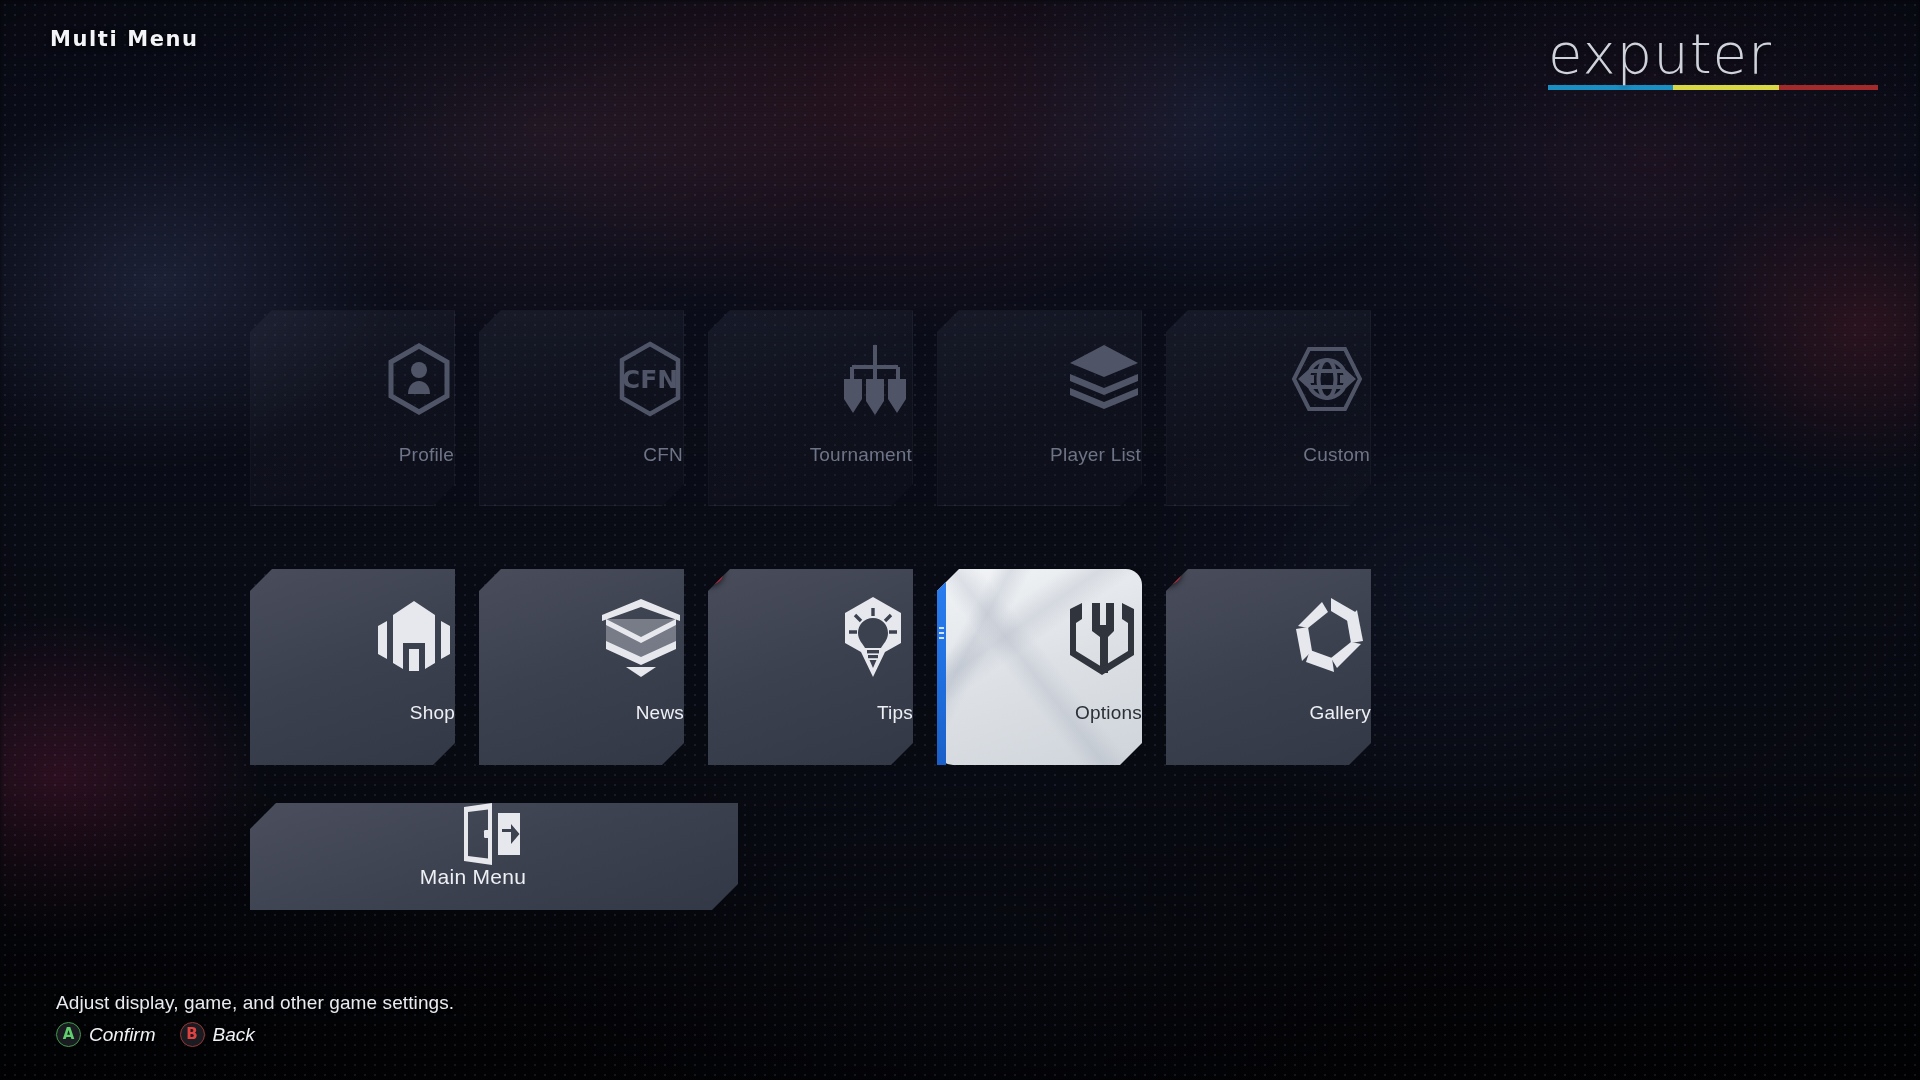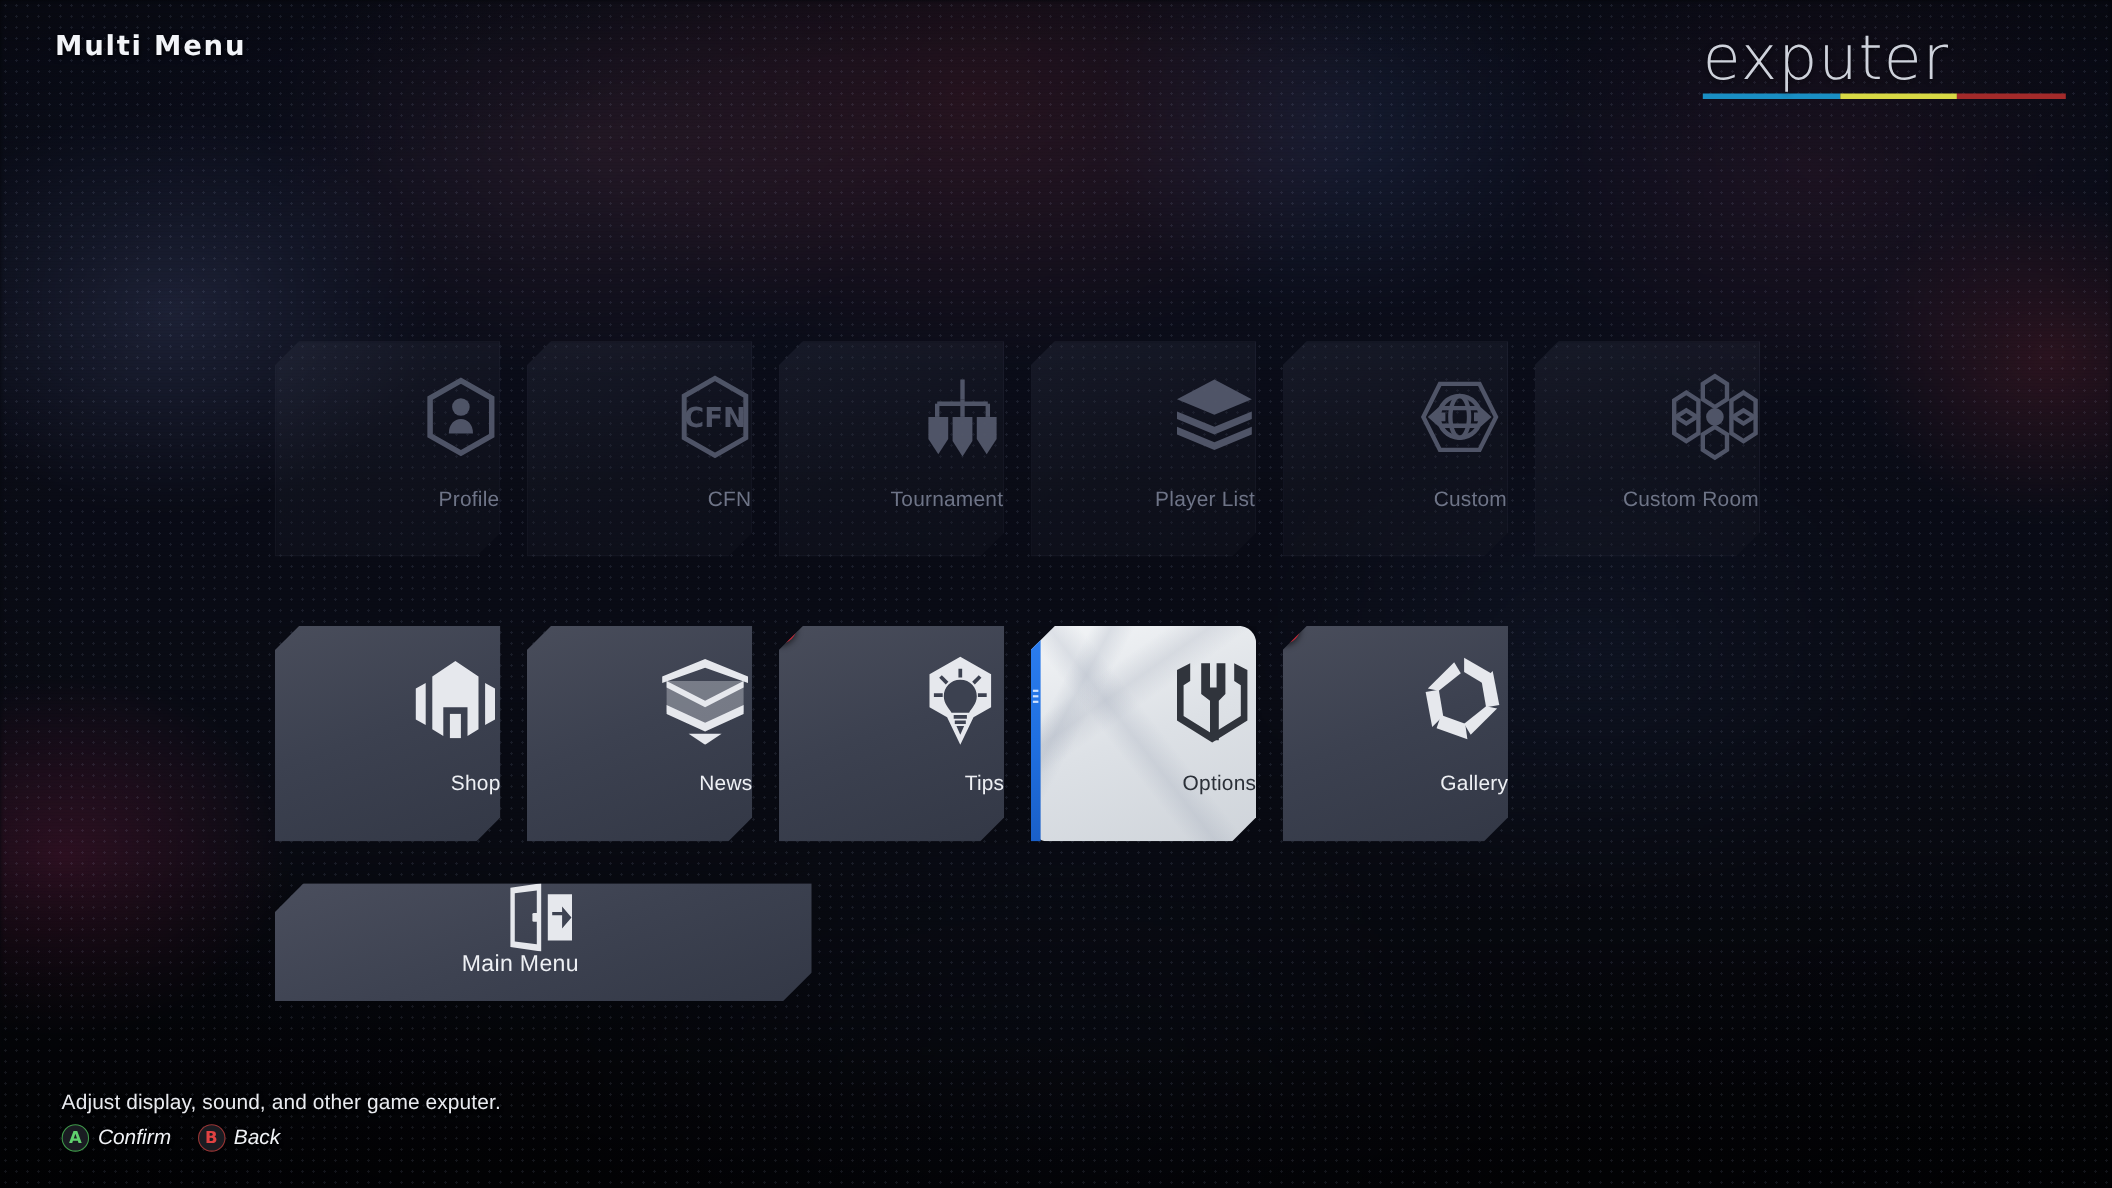--- a/index.html
+++ b/index.html
@@ -43,21 +43,21 @@
   .bg-scan {
     position:absolute; inset:0;
     background:repeating-linear-gradient(180deg, rgba(0,0,0,.10) 0px, rgba(0,0,0,.10) 1px, transparent 1px, transparent 3px);
     opacity:.5;
   }
 
   
   #page-title {
     position:absolute; left:50px; top:27px;
     font-family:"DejaVu Sans", sans-serif;
-    font-size:25px; font-weight:700; letter-spacing:1.6px;
+    font-size:21px; font-weight:700; letter-spacing:1.6px;
     color:#f2f4f8;
     text-shadow:0 2px 6px rgba(0,0,0,.85);
   }
 
   #watermark { position:absolute; right:42px; top:26px; width:330px; }
   #watermark .wm-text {
     font-family:"DejaVu Sans", sans-serif;
     font-size:56px; font-weight:300; letter-spacing:1px;
     color:#d9dde6; line-height:1; 
     opacity:.95; text-shadow:0 2px 7px rgba(0,0,0,.6);
@@ -252,36 +252,20 @@
               <ellipse cx="43" cy="36" rx="8.5" ry="19"></ellipse>
               <path d="M25 28 H61 M25 44 H61"></path>
             </g>
             <g stroke="none">
               <path d="M14 36 L24 27 V32 H30 V40 H24 V45 Z"></path>
               <path d="M72 36 L62 27 V32 H56 V40 H62 V45 Z"></path>
             </g>
           </svg>
         </div>
         <div class="tile-label">Custom</div>
-      </div>
-      <div class="tile disabled">
-        <div class="tile-ico-wrap">
-          <svg class="ico" width="80" height="80" viewBox="0 0 80 80">
-            <g fill="none" stroke-width="4">
-              <path d="M40 3 L51 10 V24 L40 31 L29 24 V10 Z"></path>
-              <path d="M40 49 L51 56 V70 L40 77 L29 70 V56 Z"></path>
-              <path d="M14 18 L25 25 V39 L14 46 L3 39 V25 Z"></path>
-              <path d="M66 18 L77 25 V39 L66 46 L55 39 V25 Z"></path>
-              <path d="M14 34 L25 41 V55 L14 62 L3 55 V41 Z"></path>
-              <path d="M66 34 L77 41 V55 L66 62 L55 55 V41 Z"></path>
-            </g>
-            <circle cx="40" cy="40" r="8" stroke="none"></circle>
-          </svg>
-        </div>
-        <div class="tile-label">Custom Room</div>
       </div>
     </div>
   <div class="tile-row row-2">
       <div class="tile active">
         <div class="tile-ico-wrap">
           <svg class="ico" width="82" height="76" viewBox="0 0 82 76">
             <g stroke="none">
               <path d="M41 2 L62 16 V64 L52 70 V44 H30 V70 L20 64 V16 Z"></path>
               <path d="M14 22 V60 L5 55 V27 Z"></path>
               <path d="M68 22 V60 L77 55 V27 Z"></path>
@@ -381,21 +365,21 @@
       <path fill="#e6e8ed" d="M6 4 L34 0 L34 62 L6 58 Z M10 9 L10 53 L30 55.5 L30 6.5 Z"></path>
       <rect x="26" y="27" width="5" height="8" rx="1.2" fill="#e6e8ed"></rect>
       <path fill="#e6e8ed" d="M40 10 H62 V52 H40 Z"></path>
       <path fill="#3d4251" d="M44 26 H56 V29 H44 Z M53 21 L61.5 31 L53 41 Z"></path>
     </svg>
   </span>
   <span class="mm-label">Main Menu</span>
 </div>
 
 <div id="footer">
-  <div class="desc">Adjust display, sound, and other game exputer.</div>
+  <div class="desc">Adjust display, game, and other game settings.</div>
   <div class="prompts">
     <div class="prompt">
       <span class="pad-btn pad-a">A</span>
       <span class="ptxt">Confirm</span>
     </div>
     <div class="prompt">
       <span class="pad-btn pad-b">B</span>
       <span class="ptxt">Back</span>
     </div>
   </div>

